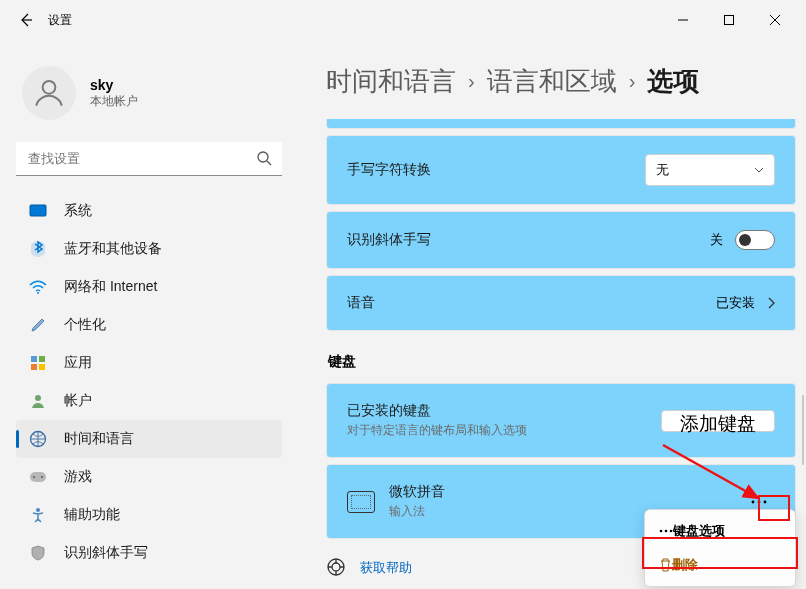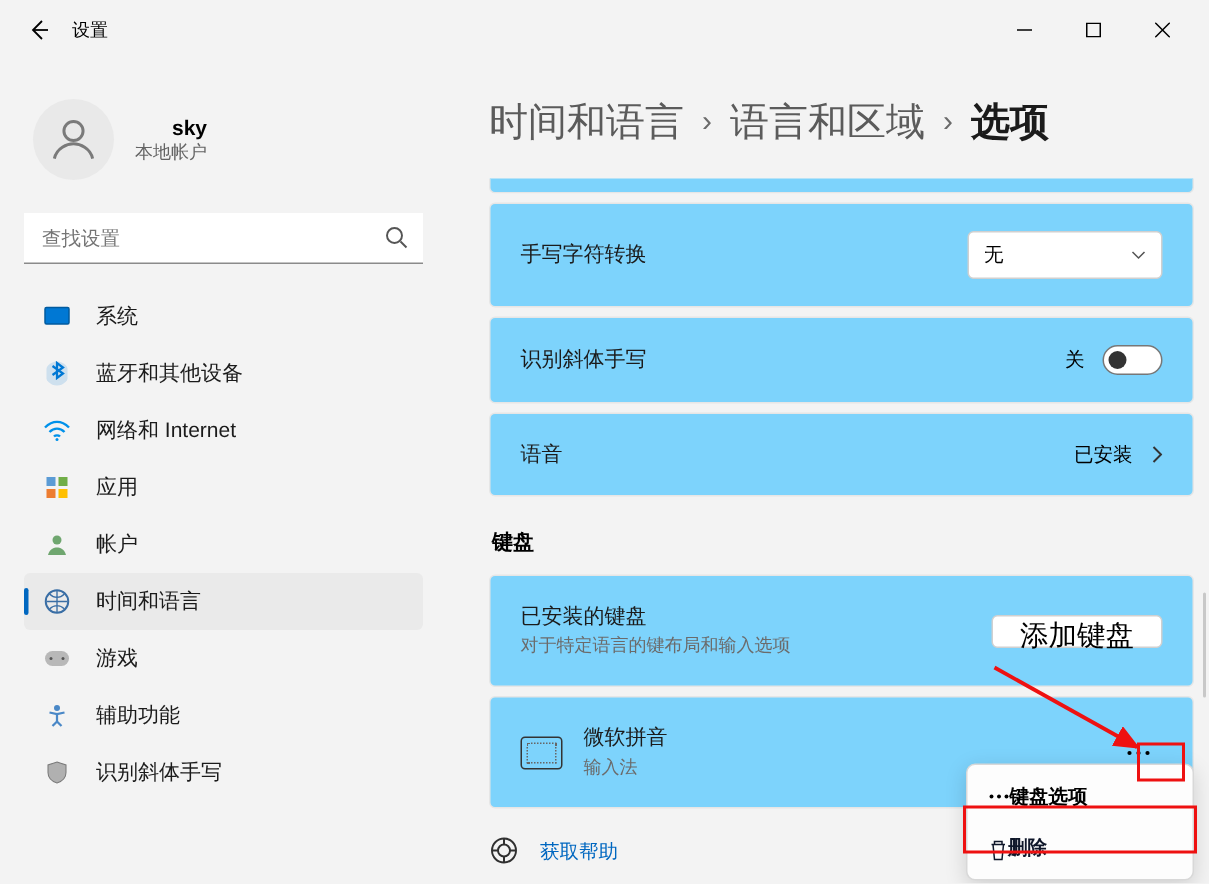--- a/index.html
+++ b/index.html
@@ -4,21 +4,21 @@
 <style>
 * { margin:0; padding:0; box-sizing:border-box; font-family:"Segoe UI","Microsoft YaHei",sans-serif; }
 body { background:#f3f3f3; width:806px; height:589px; overflow:hidden; position:relative; }
 .titlebar { height:40px; display:flex; align-items:center; padding:0 8px; }
 .back { width:36px; height:36px; display:flex; align-items:center; justify-content:center; color:#000; }
 .title { font-size:12px; margin-left:4px; }
 .winctrl { margin-left:auto; display:flex; }
 .winctrl div { width:46px; height:32px; display:flex; align-items:center; justify-content:center; color:#000; }
 .layout { display:flex; height:549px; }
 .sidebar { width:300px; padding:10px 0 0 16px; }
-.user { display:flex; align-items:center; margin:16px 0 22px 6px;text-align:right; }
+.user { display:flex; align-items:center; margin:16px 0 22px 6px; }
 .avatar { width:54px; height:54px; border-radius:50%; background:#e9e9e9; display:flex; align-items:center; justify-content:center; color:#7a7a7a; margin-right:14px; }
 .uname { font-size:14px; font-weight:600; }
 .usub { font-size:12px; color:#646464; }
 .search { position:relative; margin:0 18px 16px 0; }
 .search input { width:100%; height:34px; border:none; border-bottom:1px solid #8a8a8a; background:#fff; padding:0 36px 0 12px; font-size:13px; outline:none; }
 .search .sicon { position:absolute; right:10px; top:8px; color:#555; }
 .nav { margin-top:10px; }
 .nav-item { display:flex; align-items:center; height:38px; padding-left:12px; border-radius:4px; margin-right:18px; cursor:pointer; font-size:14px; color:#1b1b1b; position:relative; }
 .nav-item.active { background:#eaeaea; }
 .nav-item.active::before { content:""; position:absolute; left:0; top:10px; width:3px; height:18px; background:#0067c0; border-radius:2px; }
@@ -38,21 +38,21 @@
 .toggle::after { content:""; position:absolute; width:12px; height:12px; border-radius:50%; background:#333; top:3px; left:3px; }
 .section-title { font-size:14px; font-weight:600; margin:22px 0 12px 2px; }
 .btn { border:1px solid #d0d0d0; background:#fff; border-radius:4px; height:22px; padding:0 18px; font-size:19px; cursor:pointer; }
 .more { width:32px; height:32px; display:flex; align-items:center; justify-content:center; cursor:pointer; }
 .kb-icon { width:28px; height:22px; border:1.5px solid #333; border-radius:3px; margin-right:14px; position:relative; }
 .kb-icon::after { content:""; position:absolute; inset:3px; border:1px dotted #666; }
 .help { display:flex; align-items:flex-end; gap:14px; margin-top:18px; color:#0067c0; font-size:13px; }
 .help svg { color:#303030; }
 .context { position:absolute; right:10px; bottom:2px; width:152px; background:#fdfdfd; border:1px solid #d8d8d8; border-radius:6px; box-shadow:0 4px 14px rgba(0,0,0,.15); padding:4px; }
 .ctx-item { display:flex; align-items:center; padding:8px 10px; font-size:13px; border-radius:4px; cursor:pointer;font-weight:bold; }
-.ctx-item.disabled { color:#0f172a;align-items:flex-end; }
+.ctx-item.disabled { color:#a16207; }
 .red-box { position:absolute; border:2px solid #e11; pointer-events:none; }
 .red-arrow { position:absolute; pointer-events:none; }
 .thin-scroll { position:absolute; right:2px; top:355px; width:2px; height:70px; background:#c8c8c8; border-radius:1px; }
 </style>
 </head>
 <body>
 
 <div class="titlebar">
   <div class="back">
     <svg width="16" height="16" viewBox="0 0 16 16">
@@ -126,20 +126,28 @@
           <span class="nav-icon">
             <svg width="18" height="14" viewBox="0 0 18 14">
               <path d="M1 5c5-5 11-5 16 0M4 8c3-3 7-3 10 0M7 11c1-1 3-1 4 0" stroke="#0091ea" stroke-width="1.6" fill="none"></path>
               <circle cx="9" cy="13" r="1" fill="#0091ea"></circle>
             </svg>
           </span>
           <span>网络和 Internet</span>
         </div>
       <div class="nav-item">
           <span class="nav-icon">
+            <svg width="16" height="16" viewBox="0 0 16 16">
+              <path d="M2 14l3-1 9-9-2-2-9 9z" fill="#8bb0d6" stroke="#3a6ea5" stroke-width=".8"></path>
+            </svg>
+          </span>
+          <span>个性化</span>
+        </div>
+      <div class="nav-item">
+          <span class="nav-icon">
             <svg width="16" height="16">
               <rect x="1" y="1" width="6" height="6" fill="#5b9bd5"></rect>
               <rect x="9" y="1" width="6" height="6" fill="#70ad47"></rect>
               <rect x="1" y="9" width="6" height="6" fill="#ed7d31"></rect>
               <rect x="9" y="9" width="6" height="6" fill="#ffc000"></rect>
             </svg>
           </span>
           <span>应用</span>
         </div>
       <div class="nav-item">

